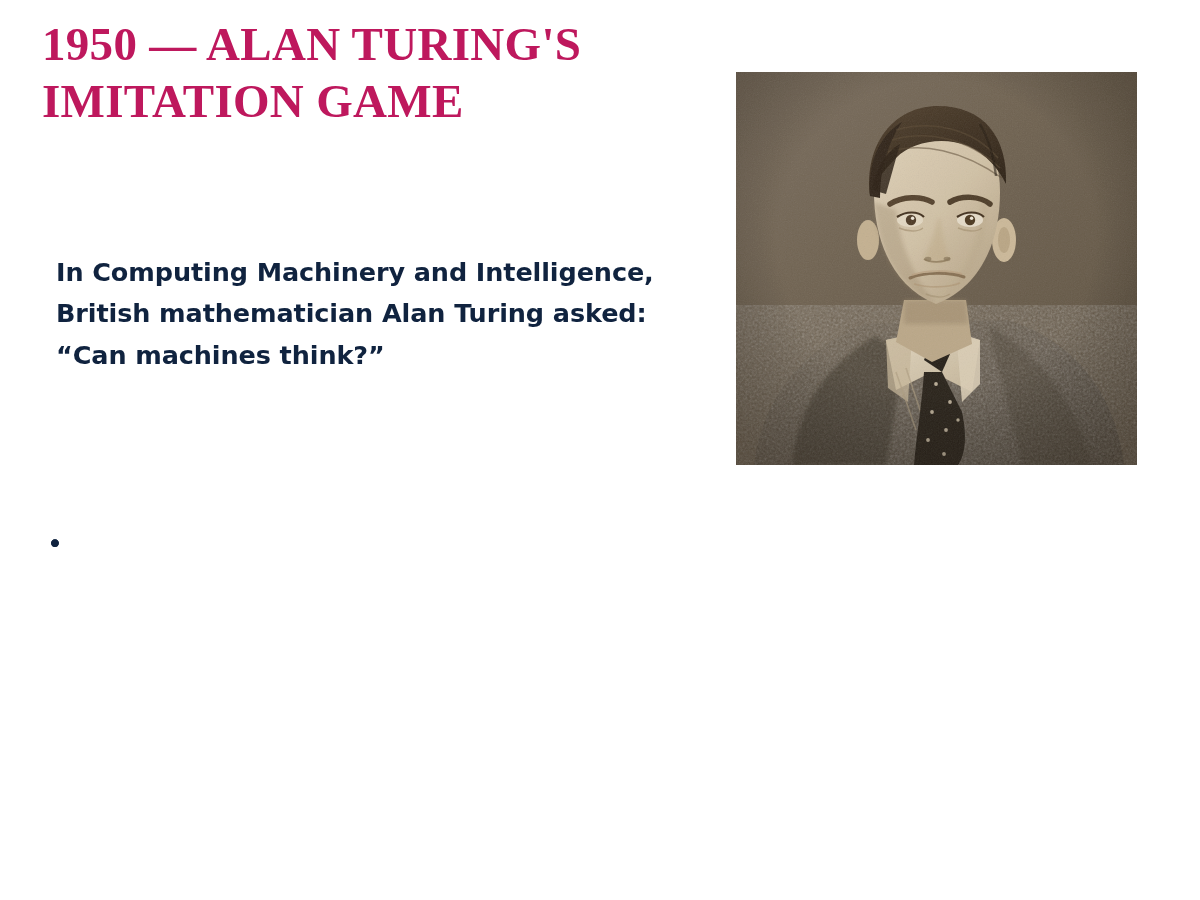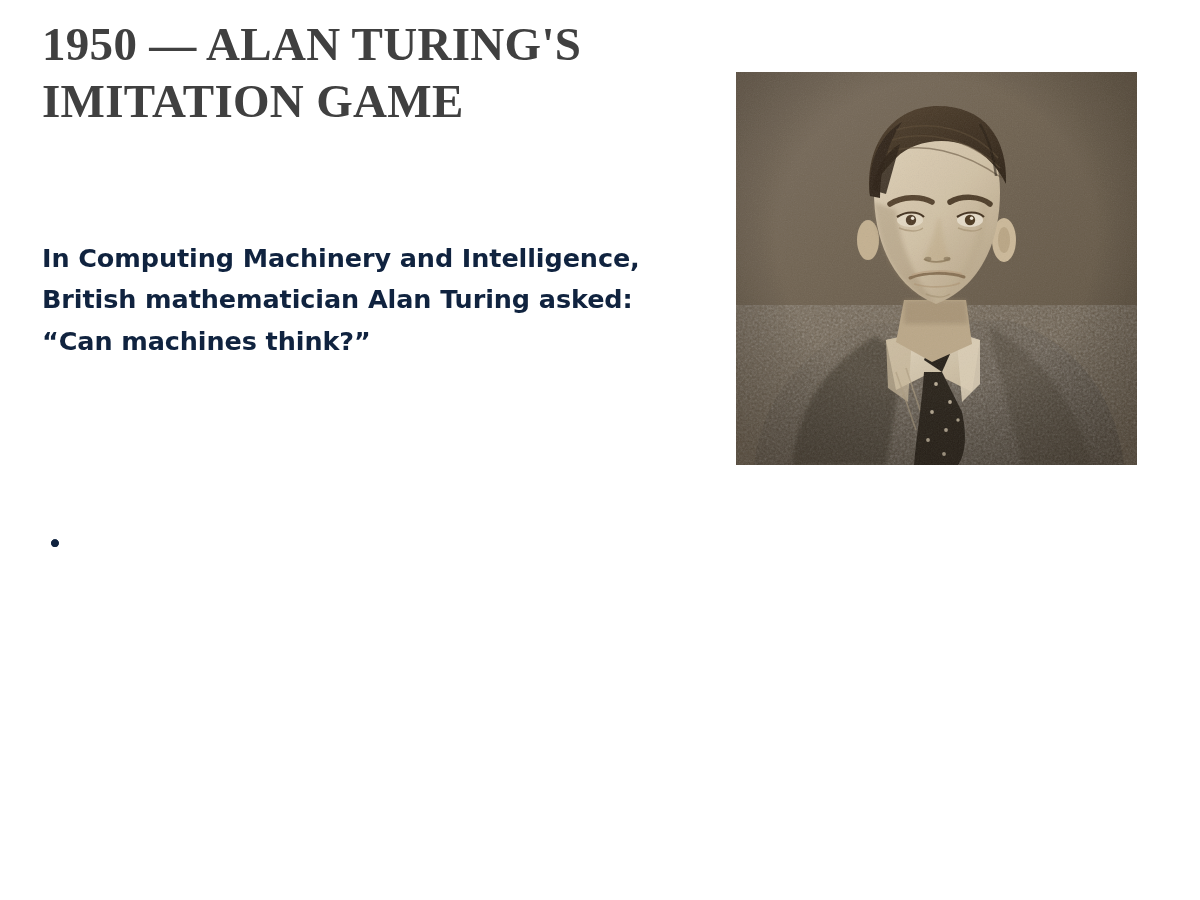--- a/index.html
+++ b/index.html
@@ -26,37 +26,37 @@
   .title {
     position: absolute;
     left: 42px;
     top: 16px;
     width: 690px;
     font-family: "Liberation Serif", "DejaVu Serif", serif;
     font-weight: 700;
     font-size: 47px;
     line-height: 1.22;
     letter-spacing: 0.3px;
-    color: #404040;
+    color: #be185d;
     margin: 0;
     white-space: pre-line;
   }
 
   
   .subtitle {
     position: absolute;
     left: 42px;
     top: 238px;
     width: 660px;
     font-family: "DejaVu Sans", "Liberation Sans", sans-serif;
     font-weight: 700;
     font-size: 25.5px;
     line-height: 1.62;
     color: #10233f;
-    margin: 0;
+    margin: 14px;
     letter-spacing: -0.1px;
   }
 
   
   .photo-frame {
     position: absolute;
     left: 736px;
     top: 72px;
     width: 401px;
     height: 393px;

